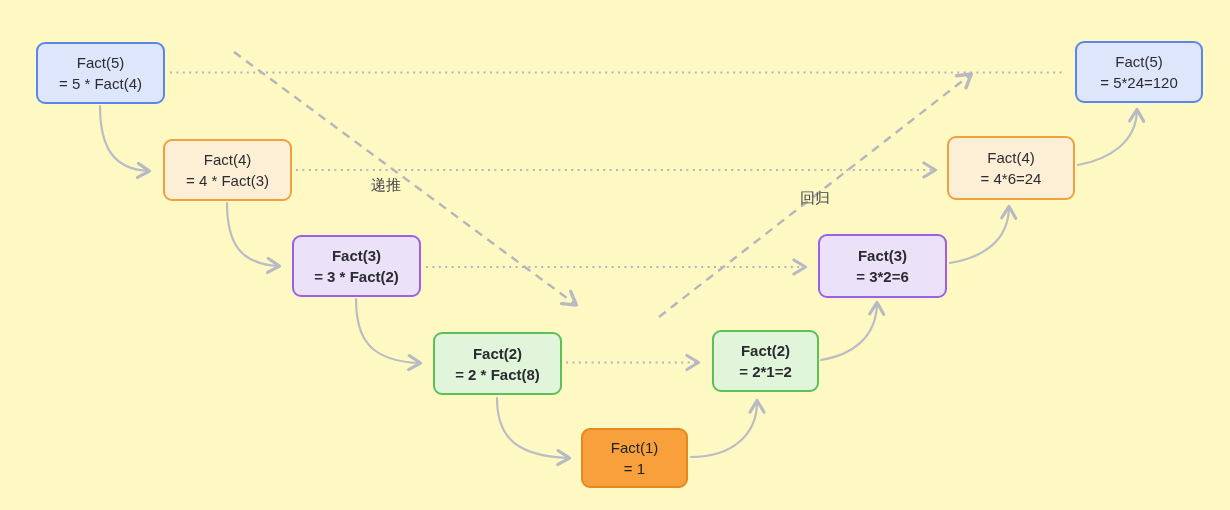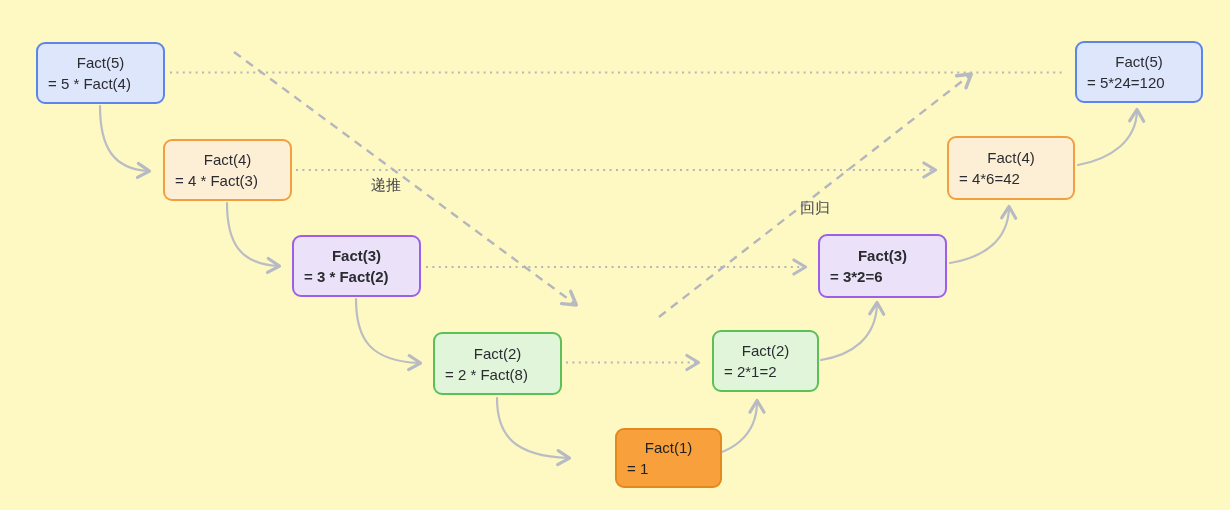--- a/index.html
+++ b/index.html
@@ -7,26 +7,26 @@
     position:relative; width:1230px; height:510px; background:#fef9c3;
     font-family:"Liberation Sans","DejaVu Sans",sans-serif; overflow:hidden;
   }
   .layer { position:absolute; left:0; top:0; }
   .node {
     position:absolute; box-sizing:border-box; border-radius:9px;
     display:flex; flex-direction:column; justify-content:center;
     padding:4px 10px; font-size:15px; color:#2b2c31; line-height:21px;
   }
   .node .l1 { text-align:center; }
-  .node .l2 { text-align:left; }
+  .node .l2 { text-align:center; }
   .node.blue        { background:#dde6fa; border:2.5px solid #5b85ec; }
   .node.orangelight { background:#fdeed6; border:2.5px solid #f0a040; }
   .node.purple      { background:#ebe2f9; border:2.5px solid #9d5fe8;font-weight:bold; }
-  .node.green       { background:#e0f5da; border:2.5px solid #5cbf58; }
-  .node.orangesolid { background:#f7a03c; border:2.5px solid #e4891f; color:#222222;margin-left:34px; }
+  .node.green       { background:#e0f5da; border:2.5px solid #5cbf58;font-weight:bold; }
+  .node.orangesolid { background:#f7a03c; border:2.5px solid #e4891f; color:#222222; }
   .phase-label {
     position:absolute; font-size:15px; color:#45464c; white-space:nowrap;
   }
 </style>
 </head>
 <body>
 
 <div class="stage">
 
   <svg class="layer" width="1230" height="510" viewBox="0 0 1230 510">
@@ -90,24 +90,24 @@
     <div class="l2">= 2*1=2</div>
   </div>
 
   <div class="node purple" style="left:818px;top:234px;width:129px;height:64px">
     <div class="l1">Fact(3)</div>
     <div class="l2">= 3*2=6</div>
   </div>
 
   <div class="node orangelight" style="left:947px;top:136px;width:128px;height:64px">
     <div class="l1">Fact(4)</div>
-    <div class="l2">= 4*6=42</div>
+    <div class="l2">= 4*6=24</div>
   </div>
 
   <div class="node blue" style="left:1075px;top:41px;width:128px;height:62px">
     <div class="l1">Fact(5)</div>
     <div class="l2">= 5*24=120</div>
   </div>
 
   <div class="phase-label" style="left:371px;top:176px">递推</div>
-  <div class="phase-label" style="left:800px;top:199px">回归</div>
+  <div class="phase-label" style="left:800px;top:189px">回归</div>
 
 </div>
 
 </body></html>

